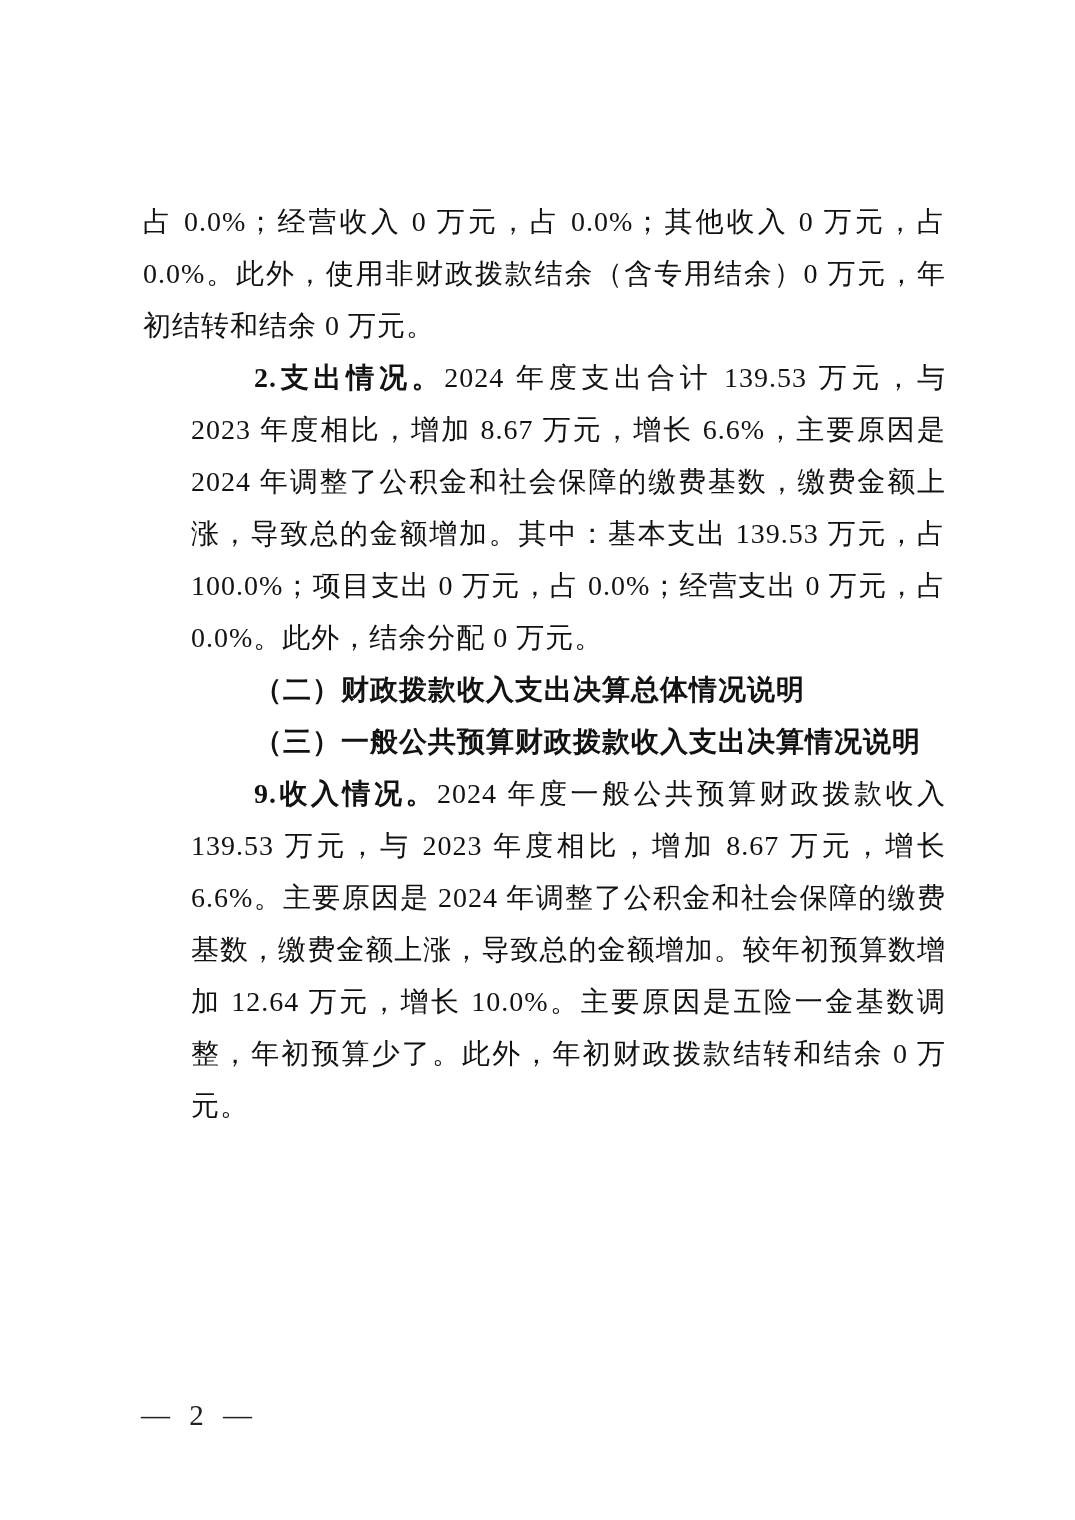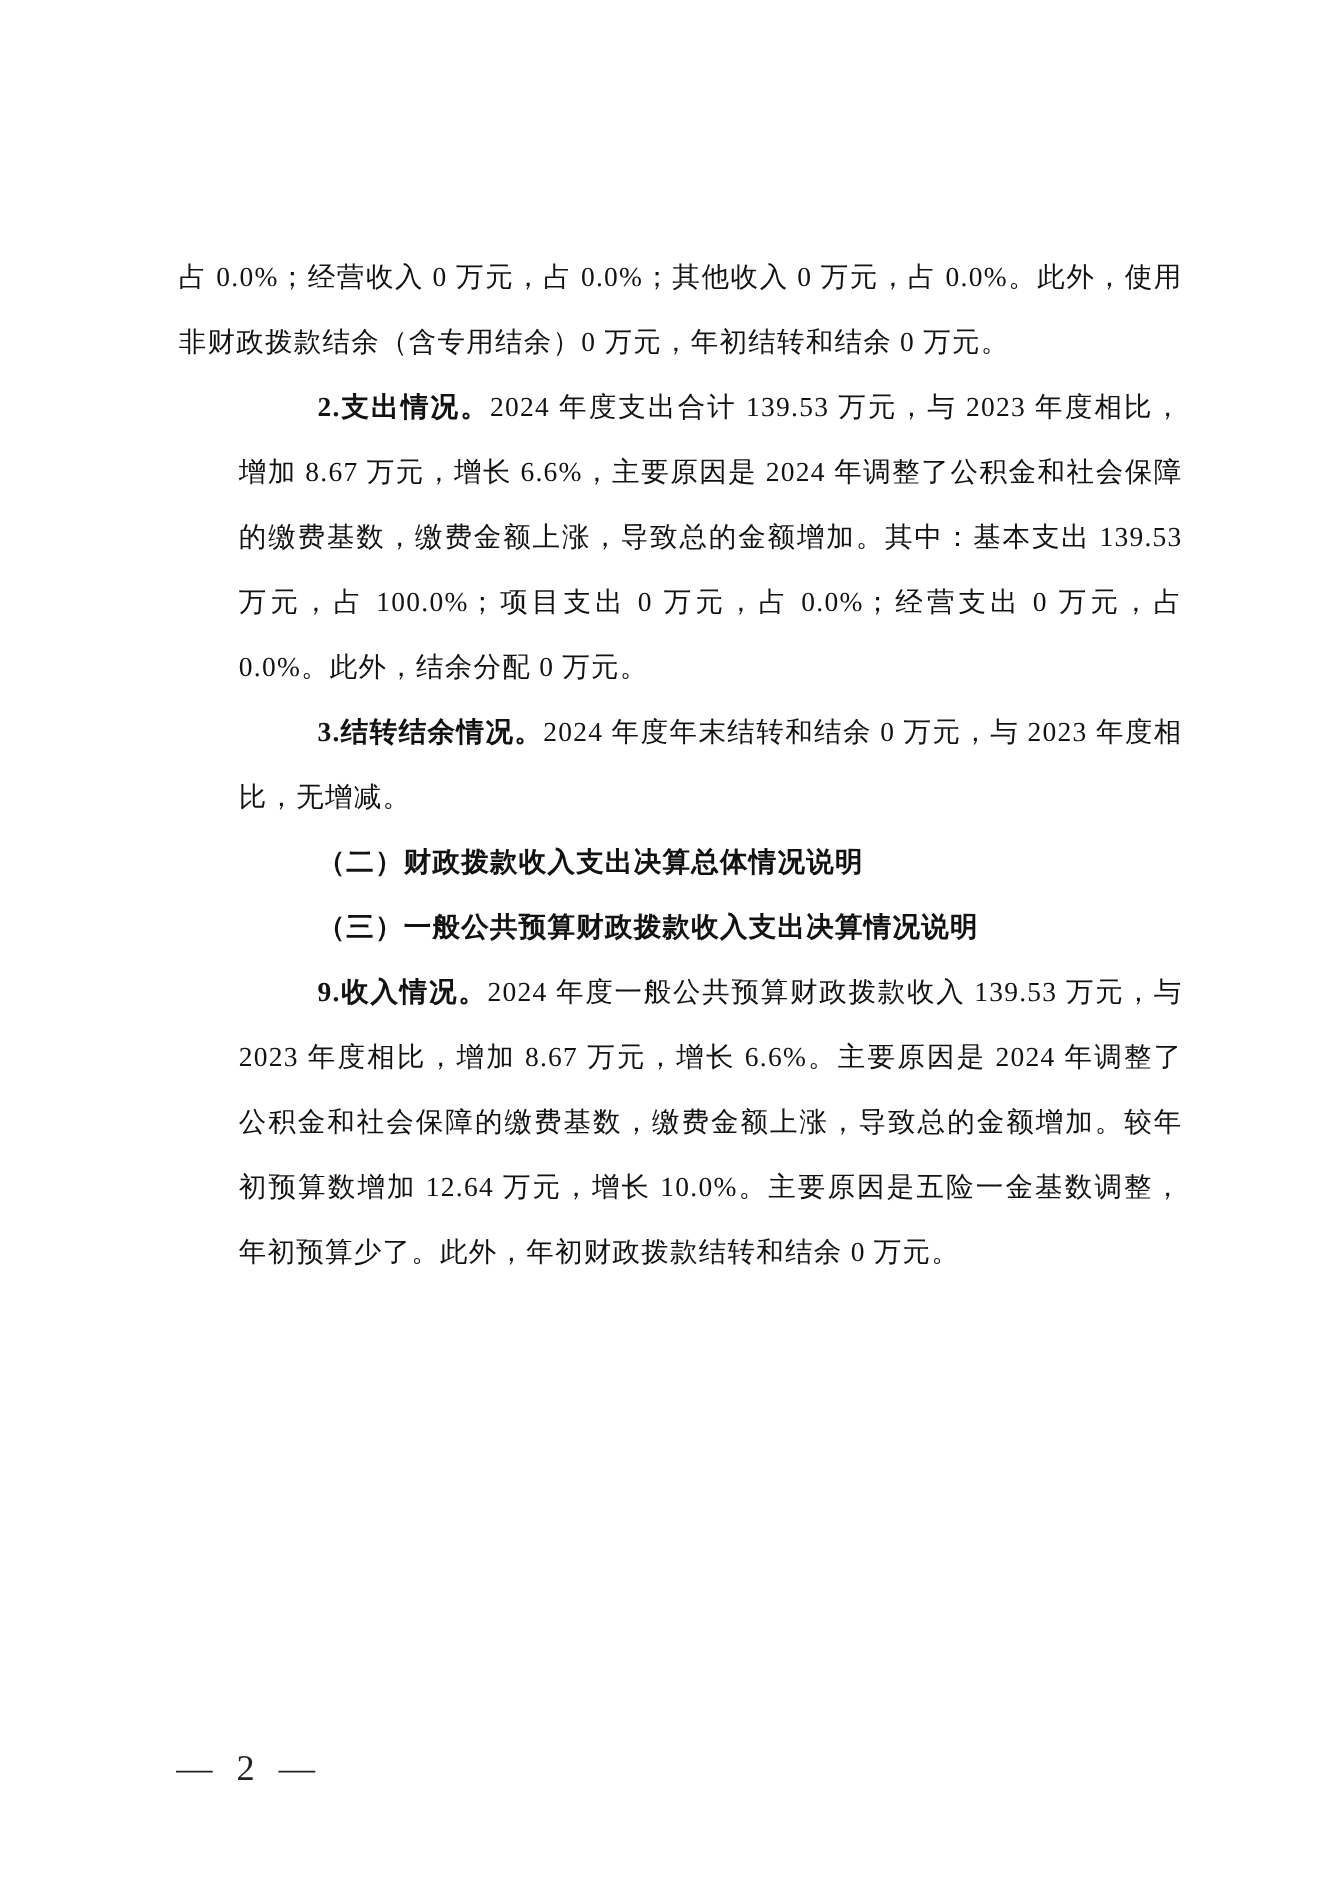--- a/index.html
+++ b/index.html
@@ -21,21 +21,21 @@
     background: #ffffff;
   }
   .text-block {
     position: absolute;
     left: 143px;
     top: 196px;
     width: 803px;
   }
   .para {
     margin: 0;
-    font-size: 22px;
+    font-size: 28px;
     line-height: 52px;
     text-align: justify;
     text-justify: inter-ideograph;
     line-break: strict;
     letter-spacing: 1px;
   }
   .para.indent {
     text-indent: 63px;
     margin-left: 48px;
   }
@@ -59,23 +59,20 @@
   <div class="text-block">
 
     <p class="para">
       <span>占 0.0%；经营收入 0 万元，占 0.0%；其他收入 0 万元，占 0.0%。此外，使用非财政拨款结余（含专用结余）0 万元，年初结转和结余 0 万元。</span>
     </p>
 
     <p class="para indent">
       <span class="run-bold">2.支出情况。</span><span>2024 年度支出合计 139.53 万元，与 2023 年度相比，增加 8.67 万元，增长 6.6%，主要原因是 2024 年调整了公积金和社会保障的缴费基数，缴费金额上涨，导致总的金额增加。其中：基本支出 139.53 万元，占 100.0%；项目支出 0 万元，占 0.0%；经营支出 0 万元，占 0.0%。此外，结余分配 0 万元。</span>
     </p>
 
-    <p class="para indent">
-      <span class="run-bold">3.结转结余情况。</span><span>2024 年度年末结转和结余 0 万元，与 2023 年度相比，无增减。</span>
-    </p>
 
     <p class="para indent">
       <span class="run-bold">（二）财政拨款收入支出决算总体情况说明</span>
     </p>
 
 
     <p class="para indent">
       <span class="run-bold">（三）一般公共预算财政拨款收入支出决算情况说明</span>
     </p>
 

